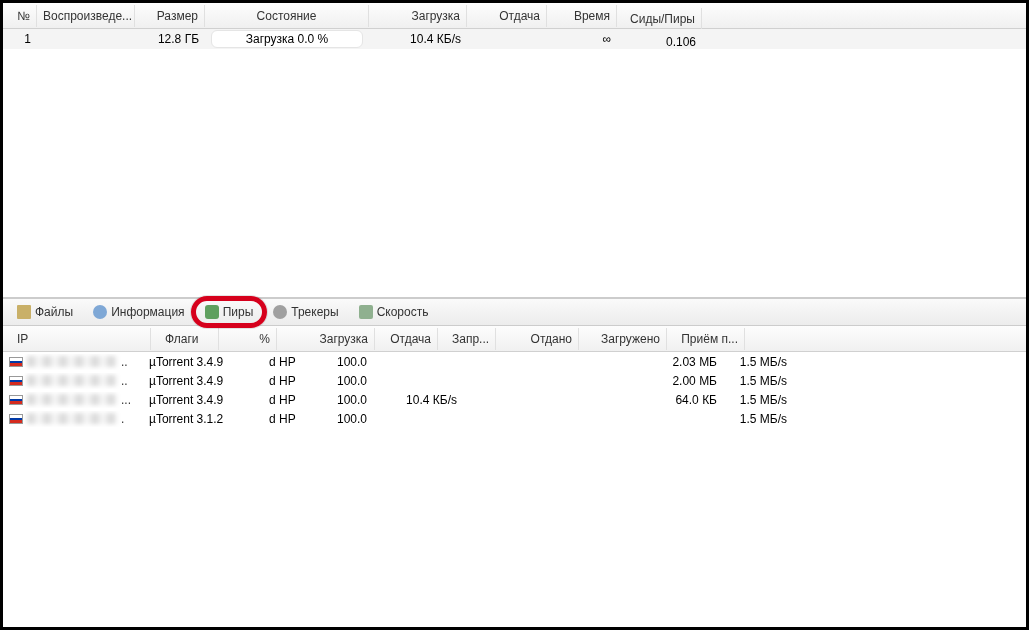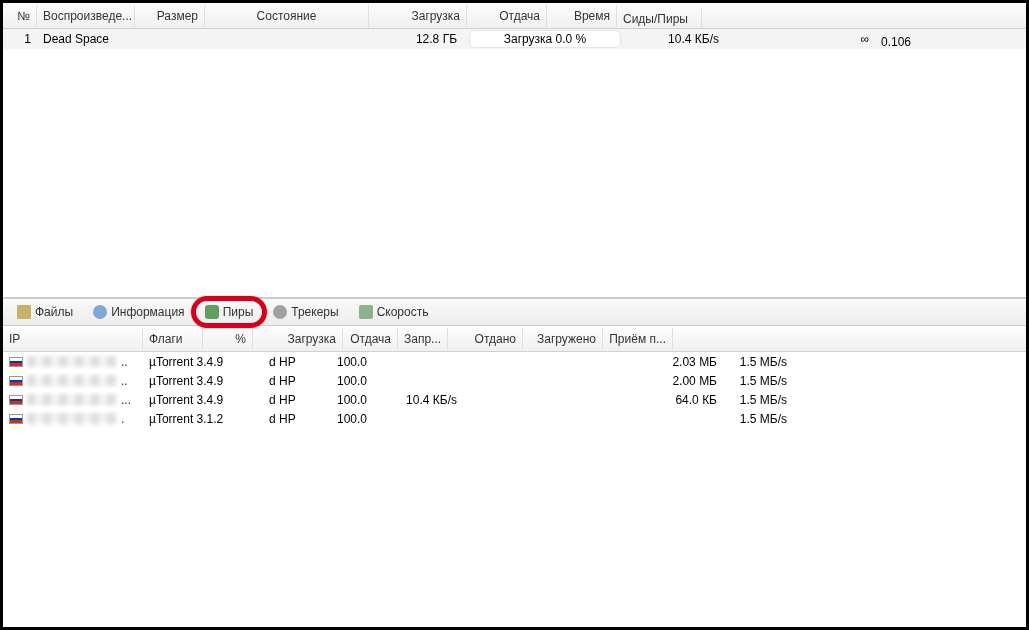--- a/index.html
+++ b/index.html
@@ -46,21 +46,21 @@
       white-space: nowrap;
     }
     .col-num { width: 34px; text-align: right; }
     .col-name { width: 258px; text-align: left; }
     .col-play { width: 98px; text-align: left; }
     .col-size { width: 70px; text-align: right; }
     .col-state { width: 164px; text-align: center; }
     .col-down { width: 98px; text-align: right; }
     .col-up { width: 80px; text-align: right; }
     .col-time { width: 70px; text-align: right; }
-    .col-seeds { width: 85px; text-align: left; margin-top: 6px; }
+    .col-seeds { width: 85px; text-align: right; margin-top: 6px; }
 
     .tabs-bar {
       background: linear-gradient(#fafafa, #ececec);
       border-top: 1px solid #ccc;
       border-bottom: 1px solid #ccc;
       height: 28px;
       display: flex;
       align-items: center;
       padding: 0 6px;
       gap: 4px;
@@ -118,20 +118,21 @@
       border-bottom: 1px solid #d0d0d0;
       height: 26px;
       align-items: center;
     }
     .peers-header .pcol {
       padding: 4px 6px;
       border-right: 1px solid #e0e0e0;
       color: #333;
       overflow: hidden;
       white-space: nowrap;
+      margin-left: 8px;
     }
     .peers-row {
       display: flex;
       height: 19px;
       align-items: center;
     }
     .peers-row .pcol {
       padding: 1px 6px;
       overflow: hidden;
       white-space: nowrap;
@@ -179,21 +180,20 @@
     <div class="col col-play">Воспроизведе...</div>
     <div class="col col-size">Размер</div>
     <div class="col col-state">Состояние</div>
     <div class="col col-down">Загрузка</div>
     <div class="col col-up">Отдача</div>
     <div class="col col-time">Время</div>
     <div class="col col-seeds">Сиды/Пиры</div>
   </div>
   <div class="torrent-row">
     <div class="col col-num">1</div>
-    <div class="col col-name">Dead Space</div>
     <div class="col col-play"></div>
     <div class="col col-size">12.8 ГБ</div>
     <div class="col col-state">
       <div class="state-cell">
           <span>Загрузка 0.0 %</span>
         </div>
     </div>
     <div class="col col-down">10.4 КБ/s</div>
     <div class="col col-up"></div>
     <div class="col col-time">∞</div>

